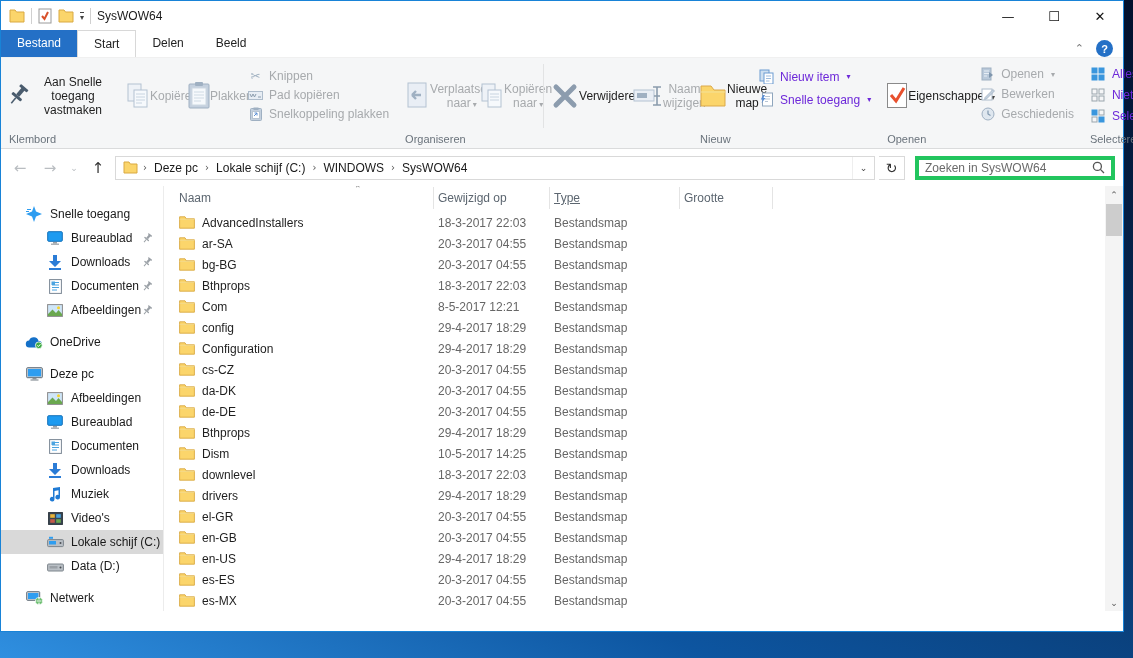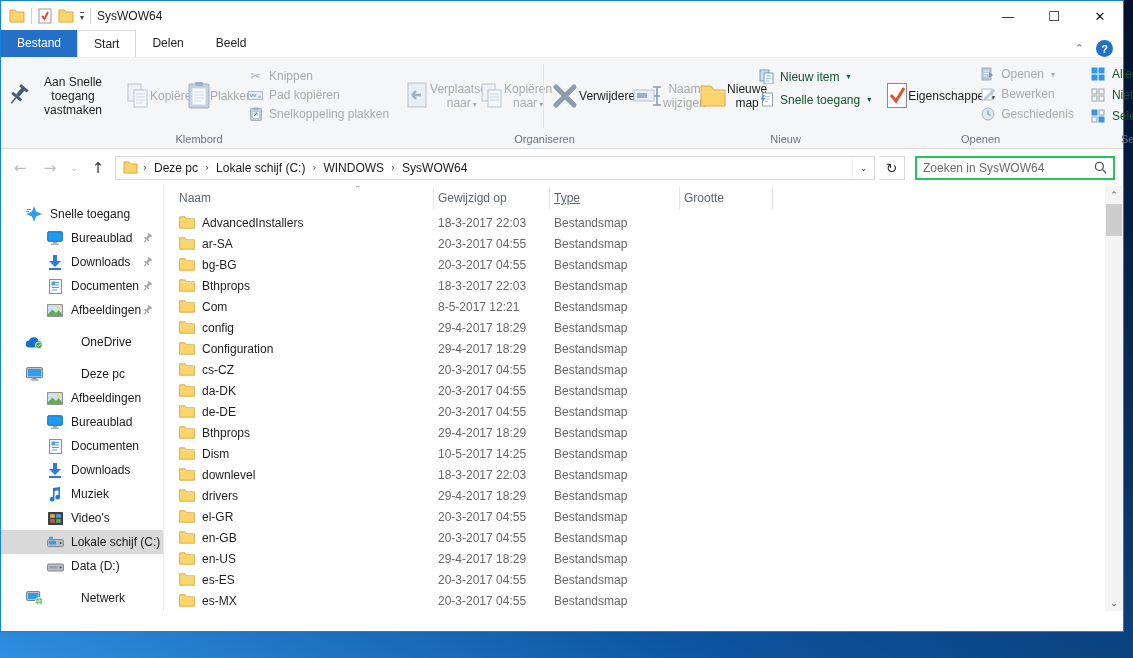--- a/index.html
+++ b/index.html
@@ -31,59 +31,59 @@
   .tabrow-right { margin-left:auto; display:flex; align-items:center; gap:12px; padding-right:10px; }
   .ribbon-collapse { color:#777; font-size:11px; }
   .help-btn { width:17px; height:17px; border-radius:50%; background:#2470c6; color:#fff;
     font-size:11px; font-weight:bold; display:flex; align-items:center; justify-content:center; }
 
   
   .ribbon { position:absolute; left:0; top:57px; right:0; height:91px; background:#f5f6f7;
     border-bottom:1px solid #dadbdc; display:flex; align-items:stretch; }
   .rgroup { display:flex; flex-direction:column; padding:2px 2px 0; }
   .rbody { display:flex; flex:1; align-items:stretch; }
-  .rlabel { text-align:center; color:#6a737c; font-size:11px; padding:1px 6px 3px; }
+  .rlabel { color:#6a737c; font-size:11px; padding:1px 6px 3px; }
   .rsep { width:1px; background:#e2e3e4; margin:2px 0; }
   .rbig { display:flex; flex-direction:row; align-items:center; justify-content:flex-start;
     padding:4px 5px 2px; text-align:center; color:#1e1e1e; line-height:1.15; }
   .rbig .ricon { height:34px; display:flex; align-items:center; justify-content:center; margin-bottom:3px; }
   .rbig.disabled, .rsmall.disabled { color:#a7aaad; }
   .rsmallcol { display:flex; flex-direction:column; justify-content:flex-start; padding:4px 4px; gap:3px; }
-  .rsmall { display:flex; align-items:center; gap:5px; color:#14532d; white-space:nowrap; padding:1px 2px; }
+  .rsmall { display:flex; align-items:center; gap:5px; color:#6d28d9; white-space:nowrap; padding:1px 2px; }
   .rsmall .ricon { width:17px; display:flex; justify-content:center; }
   .caret { font-size:8px; color:inherit; margin-left:2px; }
   .caret-below { font-size:8px; color:#444; margin-top:1px; }
   .glyph { font-family:"DejaVu Sans",sans-serif; }
   .minisep { width:1px; background:#e2e3e4; margin:4px 2px; }
 
   
   .addressrow { position:absolute; left:0; top:148px; right:0; height:37px; background:#fff;
     display:flex; align-items:center; padding:0 8px 0 6px; gap:4px; }
   .navbtn { width:26px; text-align:center; font-size:15px; color:#b9bdc1; }
   .navbtn.enabled { color:#333; }
   .nav-chev { font-size:9px; color:#b9bdc1; width:14px; text-align:center; }
   .addressbox { flex:1; height:24px; border:1px solid #d9d9d9; display:flex; align-items:center; background:#fff; }
   .crumbs { display:flex; align-items:center; flex:1; padding-left:5px; gap:2px; overflow:hidden; }
   .crumb { color:#1a1a1a; padding:2px 4px; white-space:nowrap; }
   .crumb-sep { color:#555; font-size:10px; padding:0 1px; }
   .addr-cell { width:22px; height:22px; display:flex; align-items:center; justify-content:center;
     border-left:1px solid #eee; color:#444; }
   .refreshbtn { width:26px; height:24px; display:flex; align-items:center; justify-content:center;
     border:1px solid #d9d9d9; border-left:none; font-size:14px; color:#333; }
-  .searchbox { width:200px; height:24px; border:2px solid #22c55e; display:flex; align-items:center;
+  .searchbox { width:200px; height:24px; border:4px solid #22c55e; display:flex; align-items:center;
     padding:0 6px; margin-left:6px; }
   .searchbox input { border:none; outline:none; flex:1; font:inherit; color:#1a1a1a; }
   .searchbox input::placeholder { color:#6a6a6a; opacity:1; }
 
   
   .main { position:absolute; left:0; top:185px; right:0; bottom:20px; background:#fff; display:flex; }
   .sidebar { width:163px; border-right:1px solid #ececec; padding-top:16px; overflow:hidden; }
   .sbitem { display:flex; align-items:center; height:24px; padding-left:24px; color:#1a1a1a; position:relative; }
   .sbitem.lvl1 { padding-left:45px; }
-  .sbitem.gap { margin-top:8px;gap:31px; }
+  .sbitem.gap { margin-top:8px; }
   .sbitem.selected { background:#d9d9d9; }
   .sbicon { width:18px; display:flex; align-items:center; justify-content:center; margin-right:7px; flex:none; }
   .sblabel { white-space:nowrap; overflow:hidden; }
   .sbpin { position:absolute; right:10px; color:#9aa0a6; }
 
   .filearea { flex:1; position:relative; overflow:hidden; }
   .colheads { display:flex; height:26px; align-items:flex-end; color:#5c6670; position:relative; padding-bottom:3px; }
   .colhead { padding-left:4px; border-right:1px solid #e4e4e4; height:22px; display:flex; align-items:center; }
   .ch-name { width:270px; padding-left:15px; }
   .ch-mod { width:116px; }

